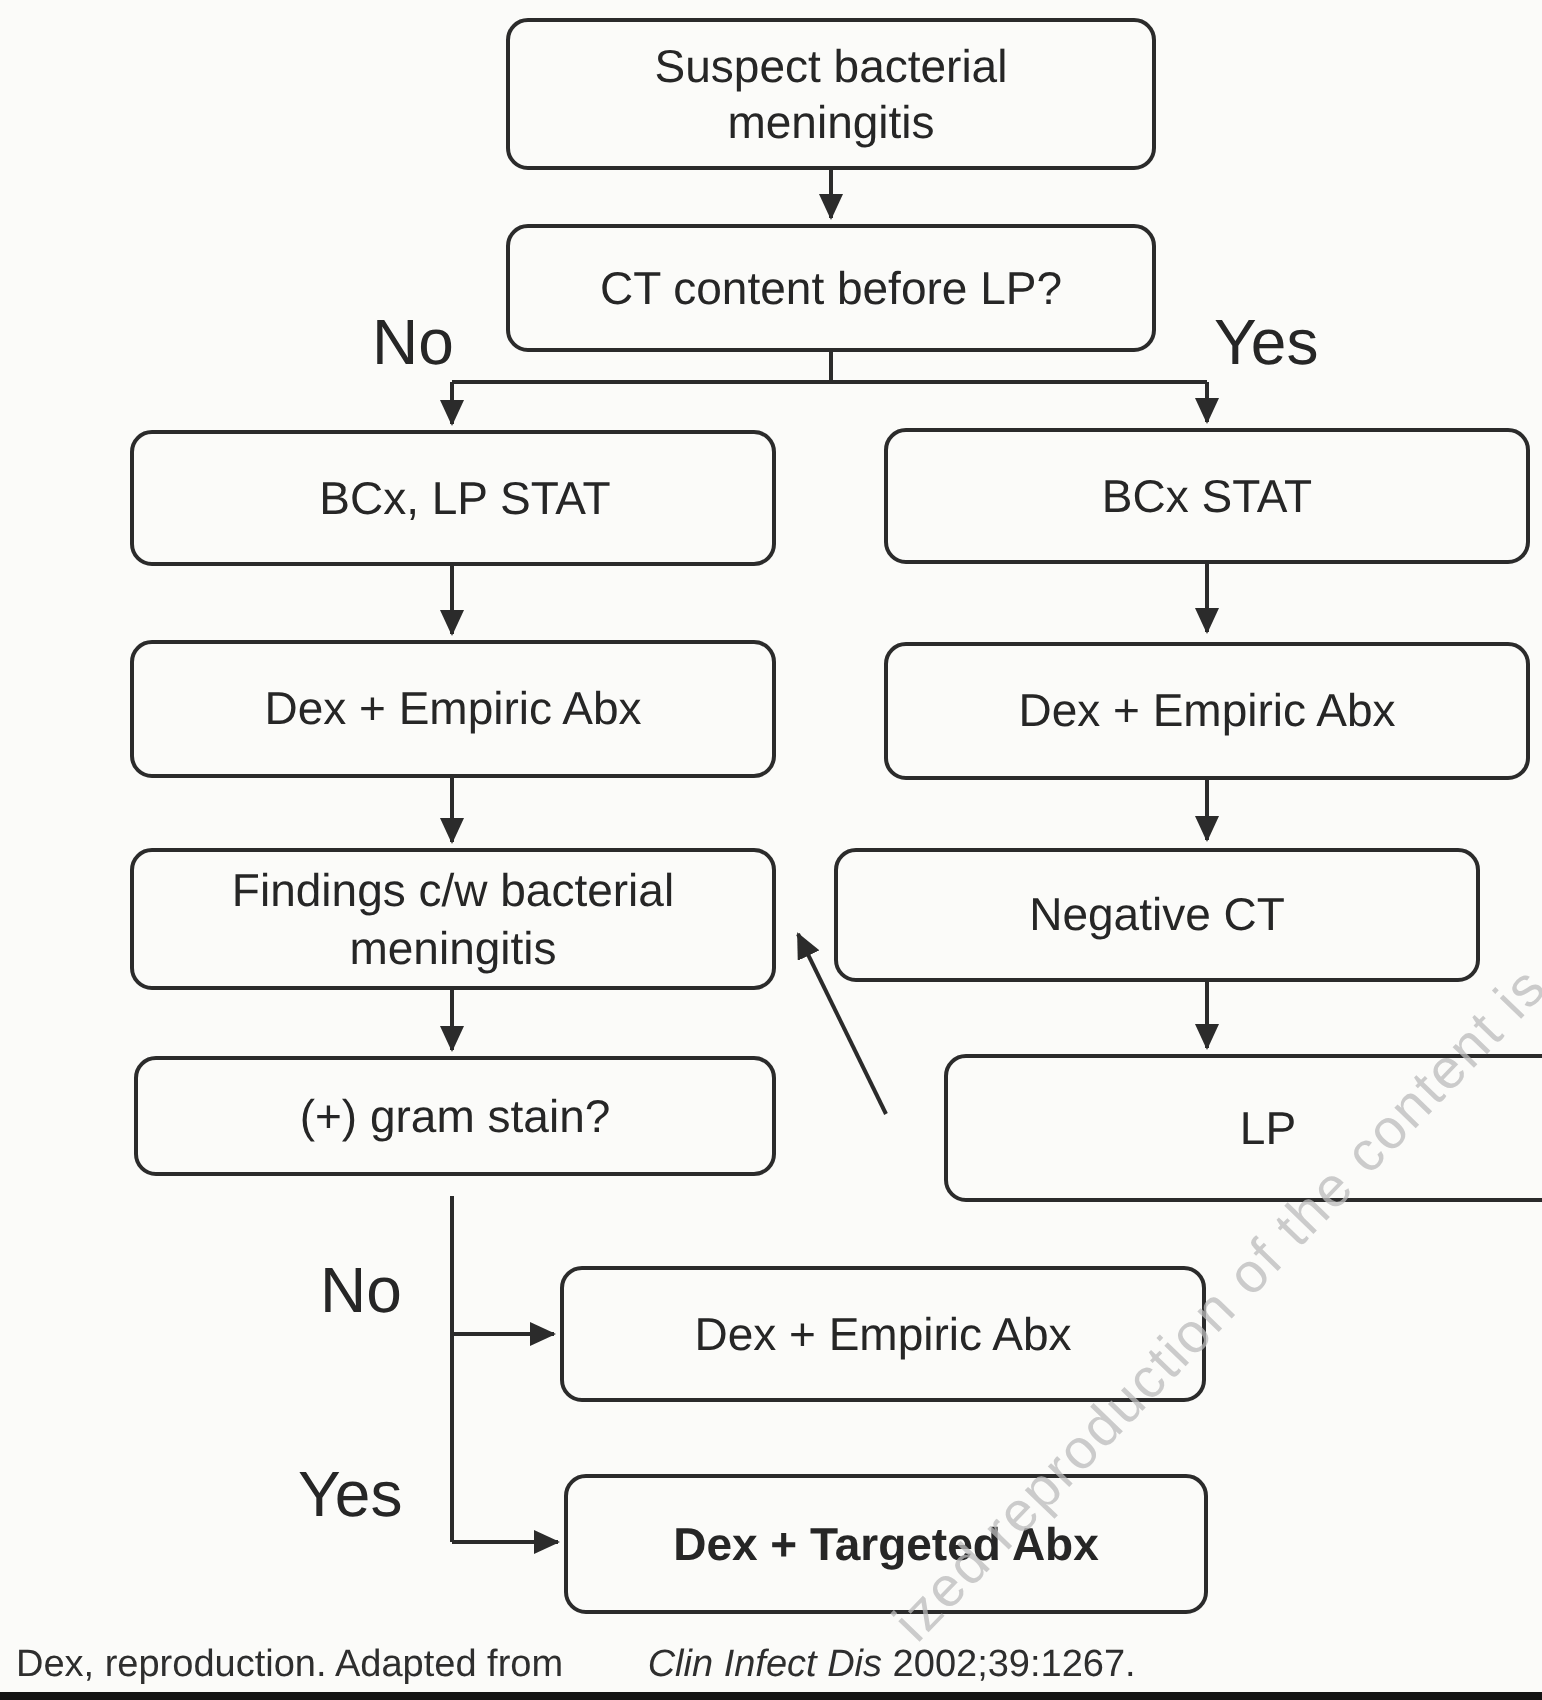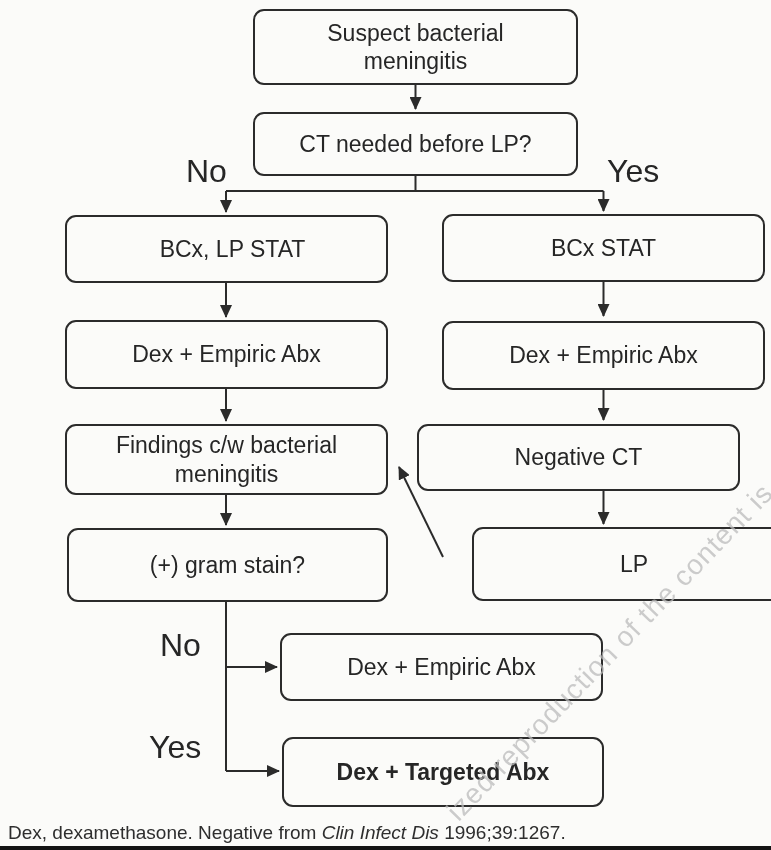--- a/index.html
+++ b/index.html
@@ -57,21 +57,21 @@
   }
   .caption{
     position:absolute;
     left:8px;
     top:822px;
     z-index:2;
     font-size:19px;
     color:#2e2e2e;
     white-space:nowrap;
   }
-  .caption .journal{font-style:italic;}
+  .caption .journal{font-style:italic;margin-left:37px;}
   .watermark{
     position:absolute;
     left:452px;
     top:800px;
     z-index:5;
     font-size:28px;
     font-weight:500;
     letter-spacing:1px;
     color:var(--watermark);
     opacity:.75;
@@ -115,21 +115,21 @@
     <path class="conn" d="M226 598 V771"></path>
     <line class="conn" x1="226" y1="667" x2="277" y2="667" marker-end="url(#arrow)"></line>
     <line class="conn" x1="226" y1="771" x2="279" y2="771" marker-end="url(#arrow)"></line>
   </svg>
 
   <div class="node" style="left:253px;top:9px;width:325px;height:76px;">
     <span class="inner narrow-suspect">Suspect bacterial meningitis</span>
   </div>
 
   <div class="node" style="left:253px;top:112px;width:325px;height:64px;">
-    <span class="inner">CT needed before LP?</span>
+    <span class="inner">CT content before LP?</span>
   </div>
 
   <div class="edge-label" style="left:186px;top:153px;">No</div>
   <div class="edge-label" style="left:607px;top:153px;">Yes</div>
 
   <div class="node" style="left:65px;top:215px;width:323px;height:68px;padding-left:12px;">
     <span class="inner">BCx, LP STAT</span>
   </div>
 
   <div class="node" style="left:442px;top:214px;width:323px;height:68px;text-align:center;">
@@ -145,21 +145,21 @@
   </div>
 
   <div class="node" style="left:65px;top:424px;width:323px;height:71px;">
     <span class="inner narrow-findings">Findings c/w bacterial meningitis</span>
   </div>
 
   <div class="node" style="left:417px;top:424px;width:323px;height:67px;">
     <span class="inner">Negative CT</span>
   </div>
 
-  <div class="node" style="left:67px;top:528px;width:321px;height:74px;">
+  <div class="node" style="left:67px;top:528px;width:321px;height:60px;">
     <span class="inner">(+) gram stain?</span>
   </div>
 
   <div class="node" style="left:440px;top:527px;width:324px;height:74px;margin-left:32px;">
     <span class="inner">LP</span>
   </div>
 
   <div class="edge-label" style="left:160px;top:627px;">No</div>
   <div class="edge-label" style="left:149px;top:729px;">Yes</div>
 
@@ -167,18 +167,18 @@
     <span class="inner">Dex + Empiric Abx</span>
   </div>
 
   <div class="node" style="left:282px;top:737px;width:322px;height:70px;font-weight:bold;">
     <span class="inner">Dex + Targeted Abx</span>
   </div>
 
   <div class="watermark">ized reproduction of the content is</div>
 
   <div class="caption">
-    <span>Dex, dexamethasone. Negative from </span><span class="journal">Clin Infect Dis</span><span> 1996;39:1267.</span>
+    <span>Dex, reproduction. Adapted from </span><span class="journal">Clin Infect Dis</span><span> 2002;39:1267.</span>
   </div>
 
   <div class="bottom-rule"></div>
 
 </div>
 
 </body></html>

